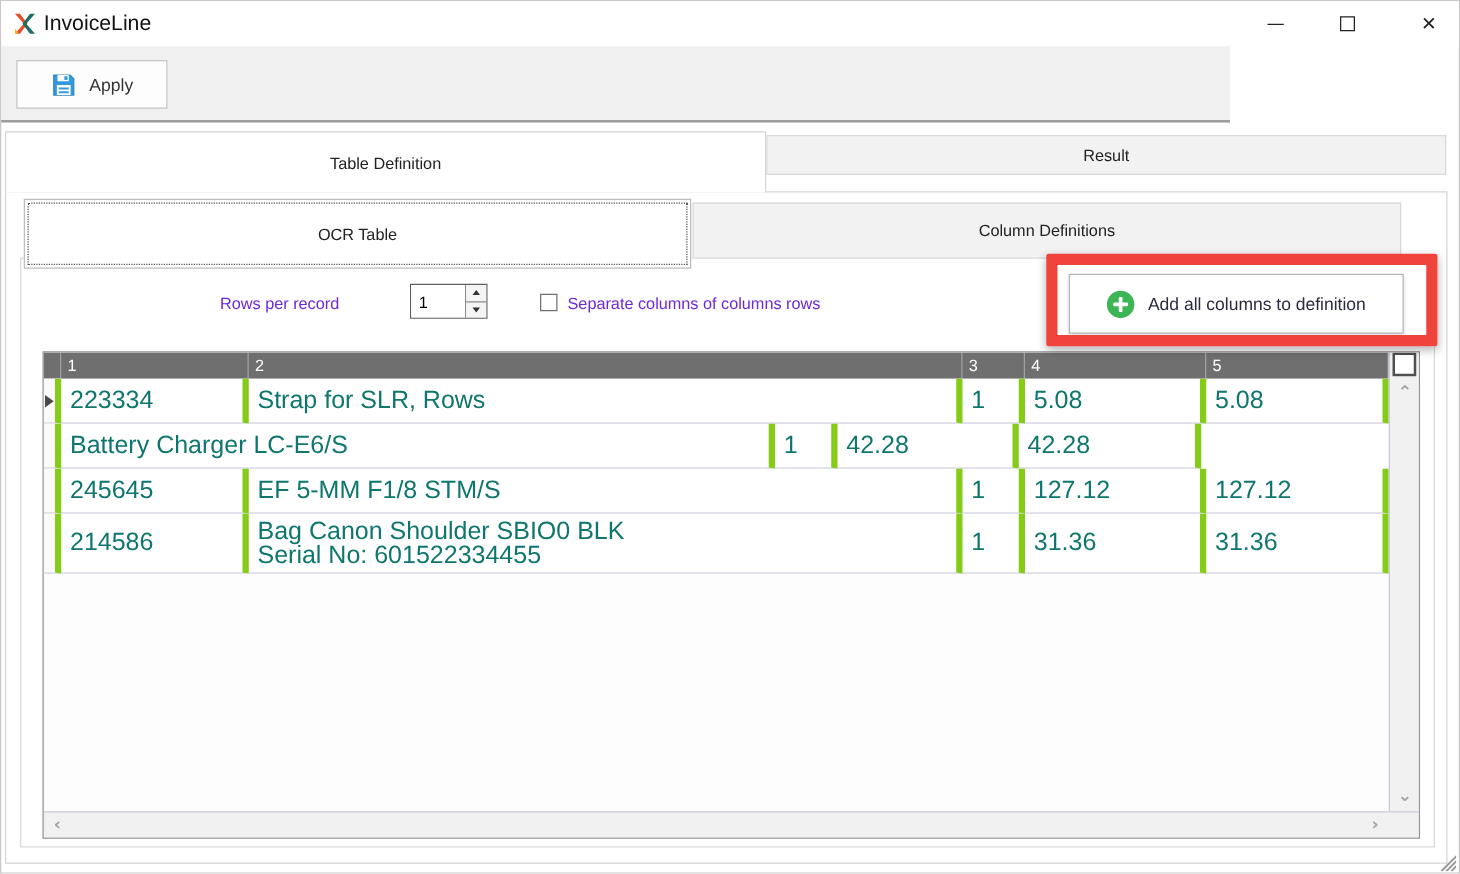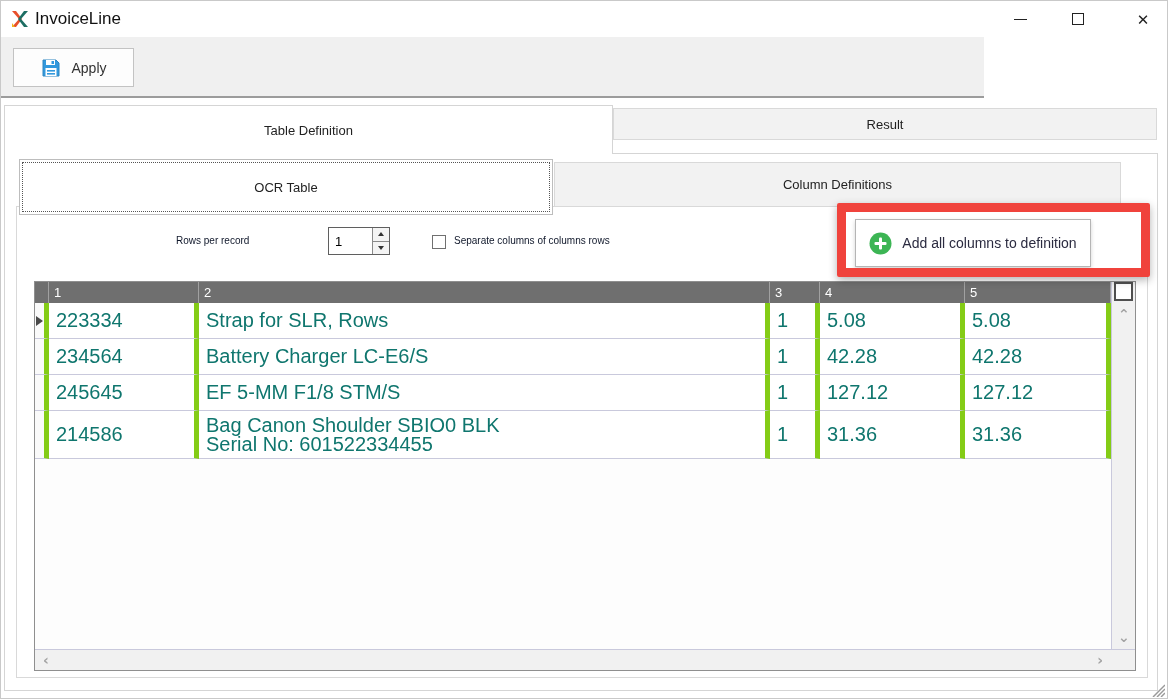--- a/index.html
+++ b/index.html
@@ -24,33 +24,33 @@
   .tab-active { left:3px; top:104px; width:609px; height:49px; background:#fff; border:1px solid #d5d5d5; border-bottom:none; display:flex; align-items:center; justify-content:center; font-size:13px; color:#222; z-index:3; }
   .tab-inactive { left:612px; top:107px; width:544px; height:32px; background:#f2f2f2; border:1px solid #d9d9d9; display:flex; align-items:center; justify-content:center; font-size:13px; color:#222; }
   .tab-panel { left:3px; top:152px; width:1154px; height:538px; background:#fff; border:1px solid #d5d5d5; }
 
   
   .subtab-active { left:18px; top:158px; width:534px; height:56px; background:#fff; border:1px solid #bdbdbd; outline:1px dotted #555; outline-offset:-4px; display:flex; align-items:center; justify-content:center; font-size:13px; color:#222; z-index:3; }
   .subtab-inactive { left:553px; top:161px; width:567px; height:45px; background:#f2f2f2; border:1px solid #d9d9d9; display:flex; align-items:center; justify-content:center; font-size:13px; color:#222; }
   .subtab-panel { left:15px; top:205px; width:1132px; height:472px; background:#fff; border:1px solid #d9d9d9; }
 
   
-  .ctl-label { font-size:10px; color:#0f172a; }
+  .ctl-label { font-size:13px; color:#6d28d9; }
   .spinner { left:327px; top:226px; width:62px; height:28px; border:1px solid #5f5f5f; background:#fff; display:flex; }
   .spinner input { flex:1; border:none; outline:none; font-size:13px; font-family:"Liberation Sans",sans-serif; padding-left:6px; width:40px; }
   .spin-btns { width:17px; border-left:1px solid #8a8a8a; display:flex; flex-direction:column; }
   .spin-btn { flex:1; display:flex; align-items:center; justify-content:center; background:#f4f4f4; cursor:pointer; }
   .spin-btn + .spin-btn { border-top:1px solid #8a8a8a; }
   .tri-up { width:0; height:0; border-left:3.5px solid transparent; border-right:3.5px solid transparent; border-bottom:4px solid #333; }
   .tri-dn { width:0; height:0; border-left:3.5px solid transparent; border-right:3.5px solid transparent; border-top:4px solid #333; }
   .checkbox { left:431px; top:234px; width:14px; height:14px; border:1px solid #707070; background:#fff; cursor:pointer; }
 
   
   .red-rect { left:836px; top:202px; width:313px; height:74px; border:9px solid #f0433c; border-radius:2px; box-shadow:0 3px 8px rgba(0,0,0,0.30); z-index:6; pointer-events:none; }
-  .add-btn { left:854px; top:218px; width:236px; height:48px; background:#fff; border:1px solid #b5b5b5; box-shadow:0 2px 4px rgba(0,0,0,0.18); display:flex; align-items:center; justify-content:center; gap:10px; font-size:14px; color:#2b2b40; z-index:5; cursor:pointer; }
+  .add-btn { left:854px; top:218px; width:268px; height:48px; background:#fff; border:1px solid #b5b5b5; box-shadow:0 2px 4px rgba(0,0,0,0.18); display:flex; align-items:center; justify-content:center; gap:10px; font-size:14px; color:#2b2b40; z-index:5; cursor:pointer; }
 
   
   .grid { left:33px; top:280px; width:1102px; height:390px; border:1px solid #8f8f8f; background:#fdfdfd; display:flex; flex-direction:column; overflow:hidden; }
   .grid-main { flex:1; display:flex; }
   .grid-cols { width:1077px; display:flex; flex-direction:column; }
   .grid-header { display:flex; height:21px; background:#6f6f6f; }
   .gh-cell { color:#fff; font-size:13px; padding-left:5px; display:flex; align-items:center; border-right:1px solid rgba(255,255,255,0.35); }
   .grid-row { display:flex; background:#fff; }
   .g-cell { font-size:20px; color:#0f766e; padding-left:7px; display:flex; align-items:center; border-right:5px solid #84cc16; border-bottom:1px solid #c9c9dc; white-space:pre-line; line-height:19px; overflow:hidden; }
   .w-ind { width:14px; min-width:14px; }
@@ -167,21 +167,20 @@
           <div class="g-cell w-ind ind-cell"><span class="row-arrow"></span></div>
           <div class="g-cell w-c1">223334</div>
           <div class="g-cell w-c2">Strap for SLR, Rows</div>
           <div class="g-cell w-c3">1</div>
           <div class="g-cell w-c4">5.08</div>
           <div class="g-cell w-c5">5.08</div>
         </div>
 
         <div class="grid-row" style="height:36px">
           <div class="g-cell w-ind ind-cell"></div>
-          <div class="g-cell w-c1">234564</div>
           <div class="g-cell w-c2">Battery Charger LC-E6/S</div>
           <div class="g-cell w-c3">1</div>
           <div class="g-cell w-c4">42.28</div>
           <div class="g-cell w-c5">42.28</div>
         </div>
 
         <div class="grid-row" style="height:36px">
           <div class="g-cell w-ind ind-cell"></div>
           <div class="g-cell w-c1">245645</div>
           <div class="g-cell w-c2">EF 5-MM F1/8 STM/S</div>

